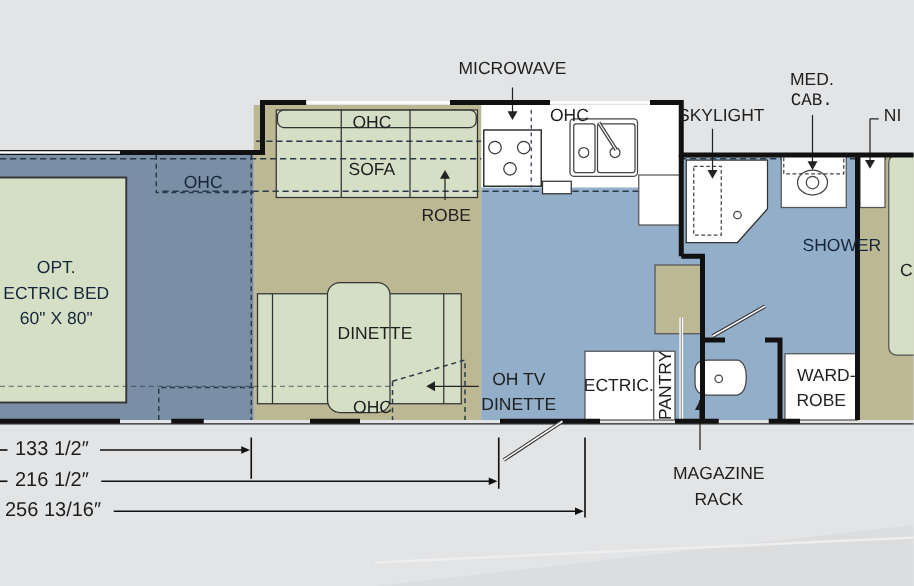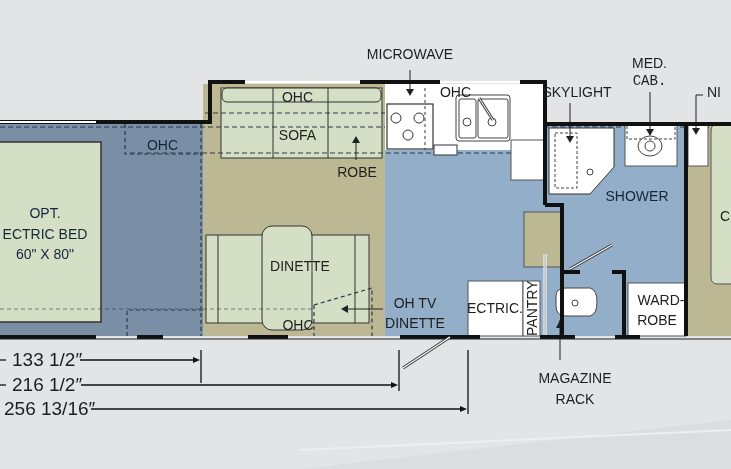--- a/index.html
+++ b/index.html
@@ -1,20 +1,20 @@
 <!DOCTYPE html>
 <html><head>
 <meta charset="utf-8">
 <style>
   html,body{margin:0;padding:0;}
   body{width:731px;height:469px;background:#e3e4e6;position:relative;overflow:hidden;font-family:"Liberation Sans",sans-serif;color:#1a1a1a;}
   svg{position:absolute;left:0;top:0;}
   .lbl{position:absolute;font-size:14px;line-height:17px;text-align:center;white-space:nowrap;color:#1e1e1e;}
   .lbl-dark{color:#16263a;}
-  .dim{position:absolute;font-size:19px;line-height:16px;white-space:nowrap;color:#1e1e1e;}
+  .dim{position:absolute;font-size:16px;line-height:16px;white-space:nowrap;color:#1e1e1e;}
 </style>
 </head>
 <body>
 
 <svg width="731" height="469">
 
   <path d="M300 469 L731 420 L731 469 Z" fill="#dcdddf"></path>
   <line x1="300" y1="450" x2="731" y2="430" stroke="#eeeeee" stroke-width="2"></line>
 
   <rect x="0" y="124" width="203" height="212" fill="#7a8fa6"></rect>
@@ -169,21 +169,21 @@
 <div class="lbl" style="left:350px;top:46px;width:120px;">MICROWAVE</div>
 <div class="lbl" style="left:433px;top:84px;width:45px;">OHC</div>
 <div class="lbl" style="left:380px;top:295px;width:70px;">OH TV</div>
 <div class="lbl" style="left:375px;top:315px;width:80px;">DINETTE</div>
 <div class="lbl" style="left:464px;top:300px;width:62px;">ECTRIC.</div>
 <div class="lbl" style="left:505px;top:300px;width:55px;transform:rotate(-90deg);">PANTRY</div>
 
 <div class="lbl" style="left:532px;top:84px;width:90px;">SKYLIGHT</div>
 <div class="lbl" style="left:622px;top:55px;width:55px;">MED.</div>
 <div class="lbl" style="left:622px;top:73px;width:55px;font-family:Liberation Mono, monospace;">CAB.</div>
-<div class="lbl lbl-dark" style="left:592px;top:188px;width:90px;">SHOWER</div>
+<div class="lbl lbl-dark" style="left:615px;top:188px;width:90px;text-align:right;">SHOWER</div>
 <div class="lbl" style="left:626px;top:292px;width:70px;">WARD-</div>
 <div class="lbl" style="left:626px;top:312px;width:62px;">ROBE</div>
 <div class="lbl" style="left:520px;top:370px;width:110px;">MAGAZINE</div>
 <div class="lbl" style="left:520px;top:391px;width:110px;">RACK</div>
 
 <div class="lbl" style="left:707px;top:84px;width:40px;text-align:left;">NI</div>
 <div class="lbl" style="left:720px;top:208px;width:20px;text-align:left;">C</div>
 
 <div class="dim" style="left:12px;top:352px;">133 1/2″</div>
 <div class="dim" style="left:12px;top:377px;">216 1/2″</div>

